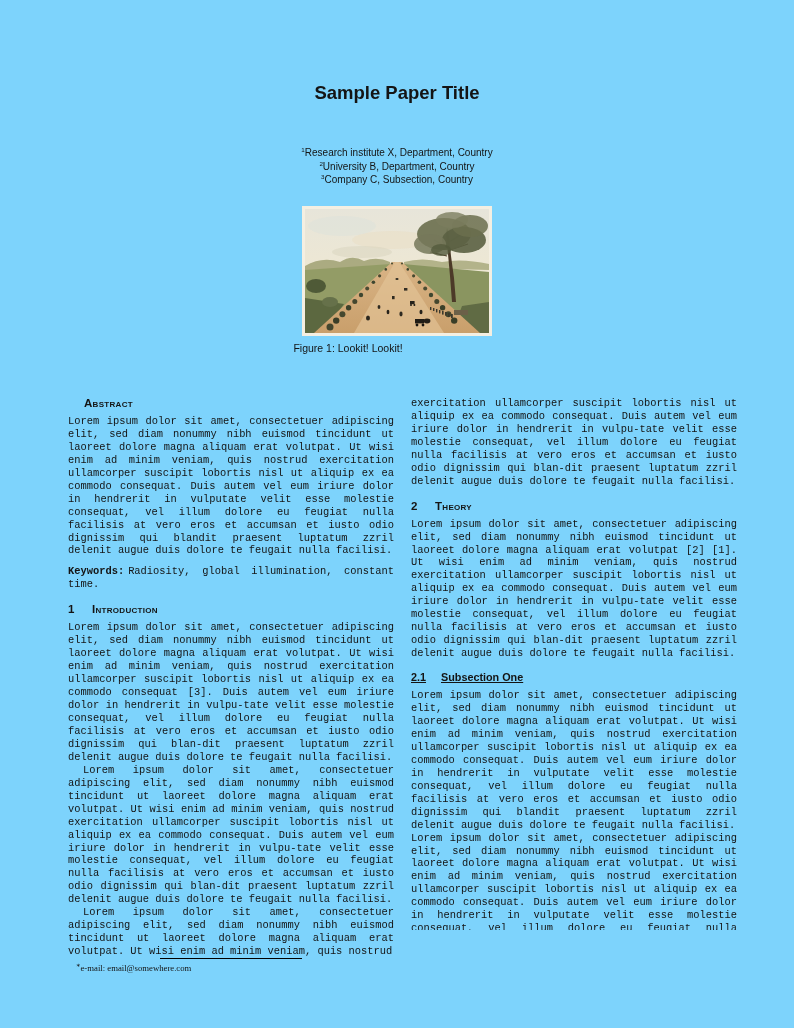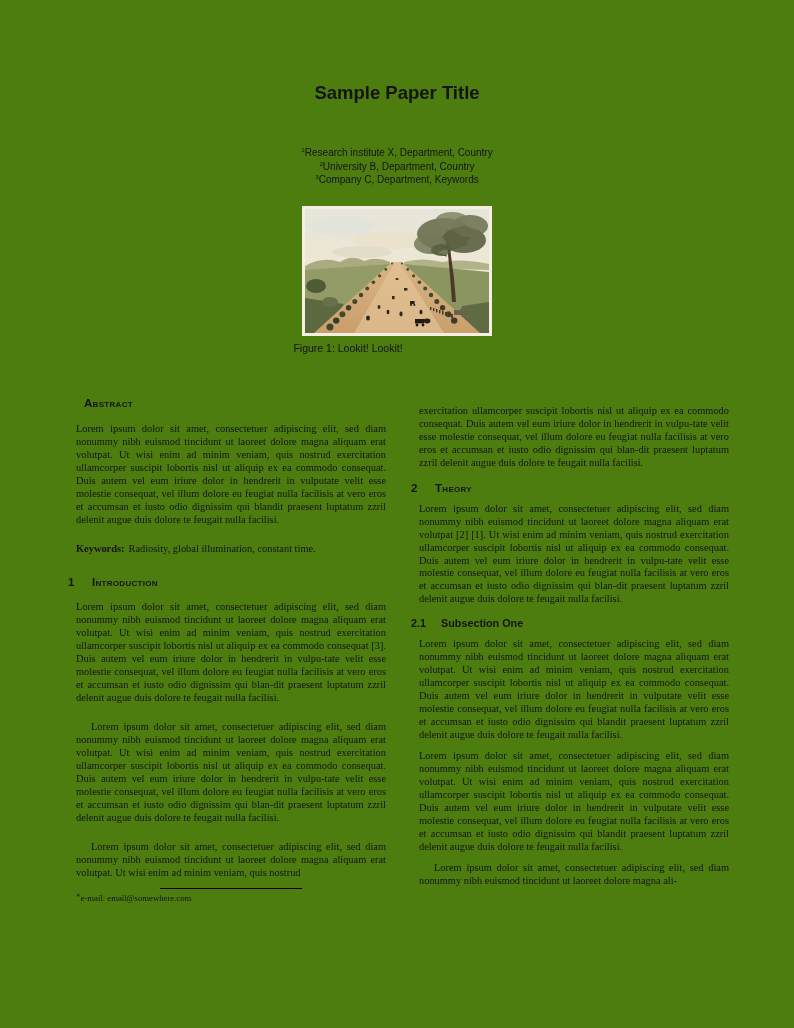--- a/index.html
+++ b/index.html
@@ -1,16 +1,16 @@
 <!DOCTYPE html>
 <html><head>
 <meta charset="utf-8">
 <style>
   html,body{margin:0;padding:0;background:#ffffff;}
-  .page{position:relative;width:794px;height:1028px;background:#4d7c0f;overflow:hidden;
+  .page{position:relative;width:794px;height:1028px;background:#7dd3fc;overflow:hidden;
         font-family:"Liberation Serif",serif;color:#141414;}
   .title{position:absolute;top:82px;left:0;width:794px;text-align:center;
          font-family:"Liberation Sans",sans-serif;font-weight:bold;font-size:18.5px;}
   .authors{position:absolute;top:114px;left:0;width:794px;display:flex;justify-content:center;
            gap:36px;font-family:"Liberation Sans",sans-serif;font-size:12.5px;}
   .author{white-space:nowrap;}
   sup{font-size:0.62em;vertical-align:super;line-height:0;}
   .affils{position:absolute;top:146px;left:0;width:794px;text-align:center;
           font-family:"Liberation Sans",sans-serif;font-size:10px;line-height:13.5px;}
   .figwrap{position:absolute;top:206px;left:0;width:794px;display:flex;justify-content:center;}
@@ -20,43 +20,43 @@
   .columns{position:absolute;top:397px;left:68px;width:669px;display:flex;gap:17px;}
   .col{width:326px;font-size:10.4px;line-height:12.95px;text-align:justify;}
   .col-left{height:493px;display:flex;flex-direction:column;}
   .col-right{height:533px;overflow:hidden;}
   .hd-abs{font-family:"Liberation Sans",sans-serif;font-weight:bold;font-size:11.5px;
           font-variant:small-caps;letter-spacing:.3px;margin:0 0 5px 16px;}
   .hd-sec{font-family:"Liberation Sans",sans-serif;font-weight:bold;font-size:11.5px;
           font-variant:small-caps;letter-spacing:.3px;margin:12px 0 5px 0;display:flex;}
   .hd-sec .num{width:24px;font-variant:normal;}
   .hd-sub{font-family:"Liberation Sans",sans-serif;font-weight:bold;font-size:10.8px;
-          margin:11px 0 5px 0;display:flex;}
+          margin:11px 0 5px 0;display:flex;text-decoration:underline;}
   .hd-sub .num{width:30px;}
-  p{margin:8px;}
+  p{margin:0;font-family:Liberation Mono, monospace;}
   .ind{text-indent:15px;}
   .kw{margin-top:8px;}
   .kw-label{font-weight:bold;}
   .kw-text{margin-left:4px;}
   .footnote{margin-top:auto;}
   .fn-rule{width:142px;margin:0 auto 3px auto;border-top:1.2px solid #000;}
   .fn-text{font-size:8.7px;text-align:left;text-indent:8px;}
 </style>
 </head>
 <body>
 
 <div class="page">
 
   <div class="title">Sample Paper Title</div>
 
 
   <div class="affils">
     <div><sup>1</sup><span>Research institute X, Department, Country</span></div>
     <div><sup>2</sup><span>University B, Department, Country</span></div>
-    <div><sup>3</sup><span>Company C, Department, Keywords</span></div>
+    <div><sup>3</sup><span>Company C, Subsection, Country</span></div>
   </div>
 
   <div class="figwrap">
     <svg class="figframe" viewBox="0 0 190 130" xmlns="http://www.w3.org/2000/svg">
       <defs>
         <linearGradient id="sky" x1="0" y1="0" x2="0" y2="1">
           <stop offset="0" stop-color="#e7e5da"></stop>
             <stop offset="0.6" stop-color="#efe8d2"></stop>
             <stop offset="1" stop-color="#ecdfc2"></stop>
         </linearGradient>

